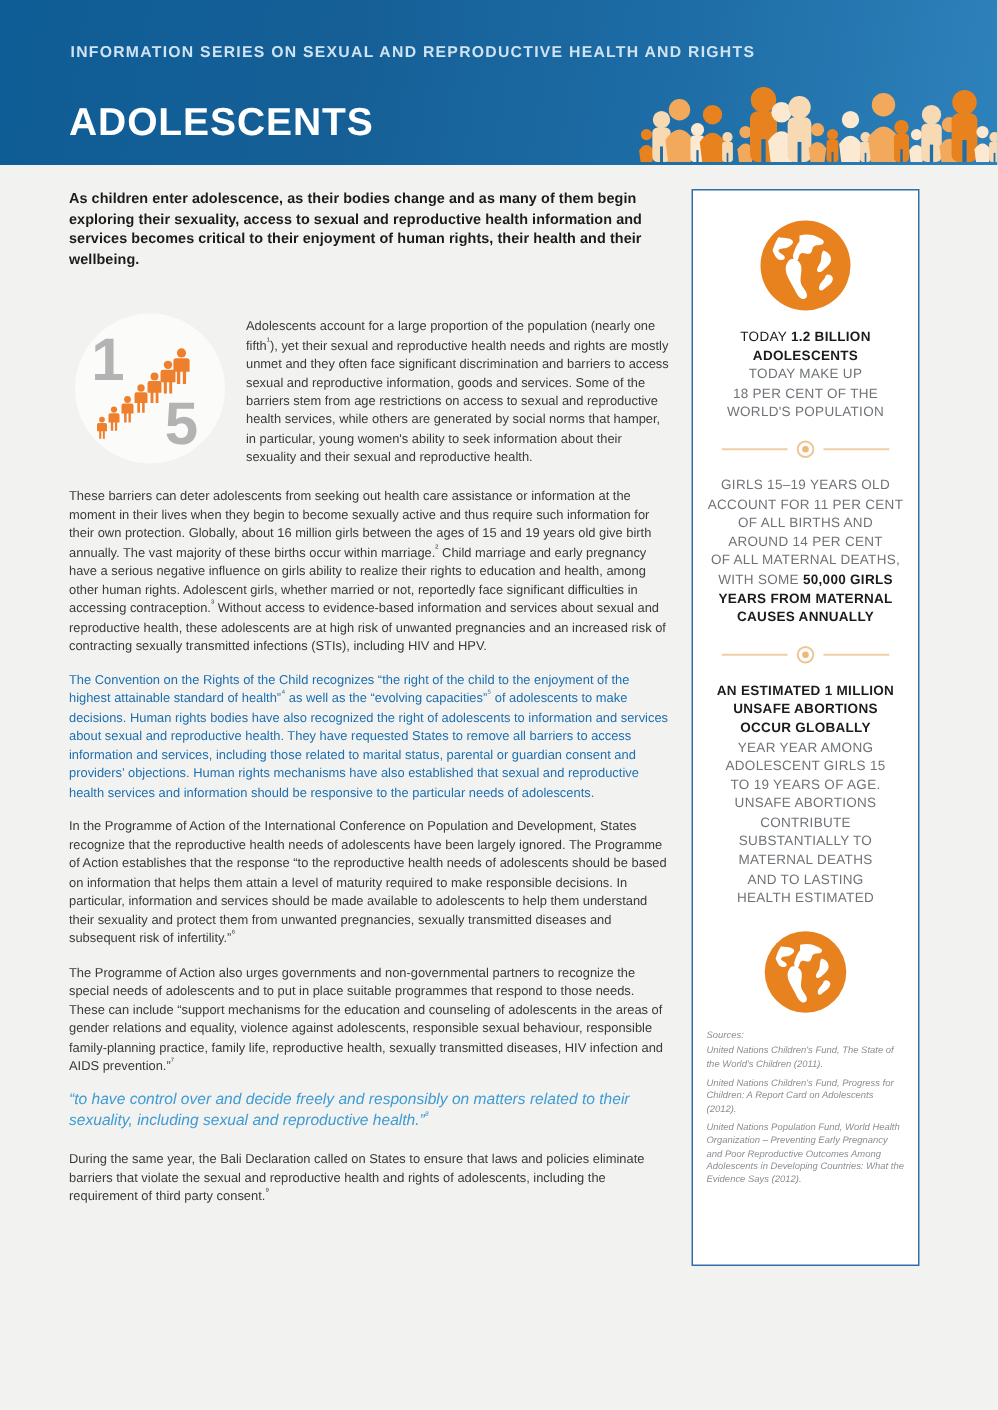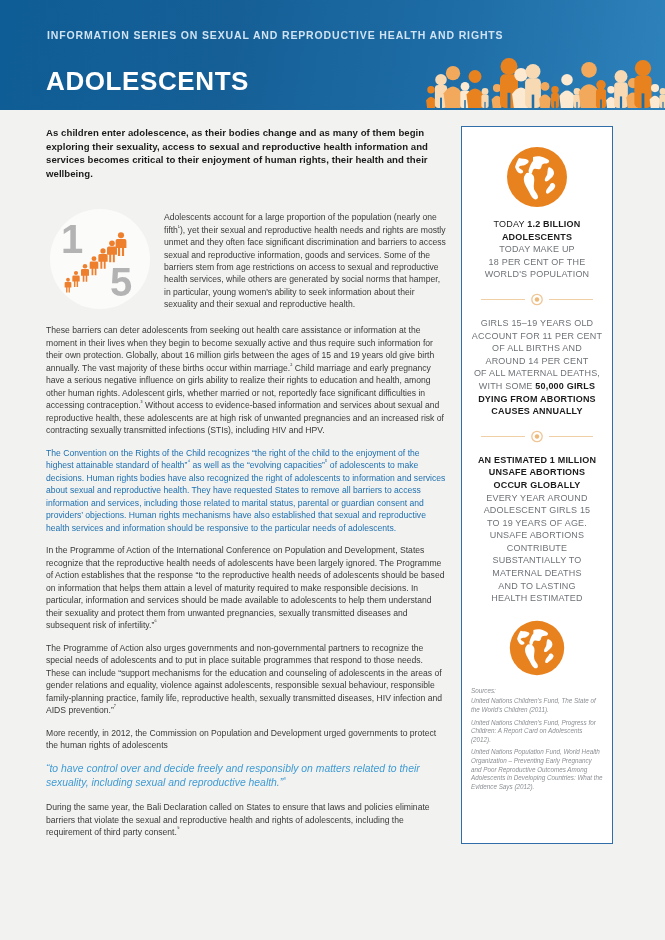--- a/index.html
+++ b/index.html
@@ -245,21 +245,20 @@
           </svg>
         </div>
         <div class="intro-text">Adolescents account for a large proportion of the population (nearly one fifth<sup>¹</sup>), yet their sexual and reproductive health needs and rights are mostly unmet and they often face significant discrimination and barriers to access sexual and reproductive information, goods and services. Some of the barriers stem from age restrictions on access to sexual and reproductive health services, while others are generated by social norms that hamper, in particular, young women's ability to seek information about their sexuality and their sexual and reproductive health.</div>
       </div>
 
       <div id="paras">
           <p class="para">These barriers can deter adolescents from seeking out health care assistance or information at the moment in their lives when they begin to become sexually active and thus require such information for their own protection. Globally, about 16 million girls between the ages of 15 and 19 years old give birth annually. The vast majority of these births occur within marriage.<sup>²</sup> Child marriage and early pregnancy have a serious negative influence on girls ability to realize their rights to education and health, among other human rights. Adolescent girls, whether married or not, reportedly face significant difficulties in accessing contraception.<sup>³</sup> Without access to evidence-based information and services about sexual and reproductive health, these adolescents are at high risk of unwanted pregnancies and an increased risk of contracting sexually transmitted infections (STIs), including HIV and HPV.</p>
           <p class="para blue">The Convention on the Rights of the Child recognizes “the right of the child to the enjoyment of the highest attainable standard of health”<sup>⁴</sup> as well as the “evolving capacities”<sup>⁵</sup> of adolescents to make decisions. Human rights bodies have also recognized the right of adolescents to information and services about sexual and reproductive health. They have requested States to remove all barriers to access information and services, including those related to marital status, parental or guardian consent and providers’ objections. Human rights mechanisms have also established that sexual and reproductive health services and information should be responsive to the particular needs of adolescents.</p>
           <p class="para">In the Programme of Action of the International Conference on Population and Development, States recognize that the reproductive health needs of adolescents have been largely ignored. The Programme of Action establishes that the response “to the reproductive health needs of adolescents should be based on information that helps them attain a level of maturity required to make responsible decisions. In particular, information and services should be made available to adolescents to help them understand their sexuality and protect them from unwanted pregnancies, sexually transmitted diseases and subsequent risk of infertility.”<sup>⁶</sup></p>
           <p class="para">The Programme of Action also urges governments and non-governmental partners to recognize the special needs of adolescents and to put in place suitable programmes that respond to those needs. These can include “support mechanisms for the education and counseling of adolescents in the areas of gender relations and equality, violence against adolescents, responsible sexual behaviour, responsible family-planning practice, family life, reproductive health, sexually transmitted diseases, HIV infection and AIDS prevention.”<sup>⁷</sup></p>
-          <p class="para">More recently, in 2012, the Commission on Population and Development urged governments to protect the human rights of adolescents</p>
           <p class="quote">“to have control over and decide freely and responsibly on matters related to their sexuality, including sexual and reproductive health.”<sup>⁸</sup></p>
           <p class="para">During the same year, the Bali Declaration called on States to ensure that laws and policies eliminate barriers that violate the sexual and reproductive health and rights of adolescents, including the requirement of third party consent.<sup>⁹</sup></p>
         </div>
     </div>
 
     <div class="sidebar">
 
       <svg class="globe" viewBox="0 0 64 64">
         <circle cx="32" cy="32" r="30" fill="#e8821f"></circle>
         <path fill="#ffffff" d="M14 13c3 1 6 0 9 2 2 2-1 4-3 5-2 1-5 0-6 2 0 2 3 2 4 4 1 2-2 3-4 2-2-1-3-4-4-6 1-3 2-6 4-9z"></path>
@@ -284,36 +283,36 @@
         <circle cx="56" cy="6.5" r="2.2" fill="#eeb877"></circle>
       </svg>
 
       <div class="stat">
         <span>GIRLS 15–19 YEARS OLD</span><br>
         <span>ACCOUNT FOR 11 PER CENT</span><br>
         <span>OF ALL BIRTHS AND</span><br>
         <span>AROUND 14 PER CENT</span><br>
         <span>OF ALL MATERNAL DEATHS,</span><br>
         <span>WITH SOME </span><b>50,000 GIRLS</b><br>
-        <b>DYING FROM ABORTIONS</b><br>
+        <b>YEARS FROM MATERNAL</b><br>
         <b>CAUSES ANNUALLY</b>
       </div>
 
       <svg class="divider" viewBox="0 0 112 13">
         <line x1="0" y1="6.5" x2="44" y2="6.5" stroke="#f0cfa4" stroke-width="1.2"></line>
         <line x1="68" y1="6.5" x2="112" y2="6.5" stroke="#f0cfa4" stroke-width="1.2"></line>
         <circle cx="56" cy="6.5" r="5.2" fill="none" stroke="#eec696" stroke-width="1.3"></circle>
         <circle cx="56" cy="6.5" r="2.2" fill="#eeb877"></circle>
       </svg>
 
       <div class="stat">
         <b>AN ESTIMATED 1 MILLION</b><br>
         <b>UNSAFE ABORTIONS</b><br>
         <b>OCCUR GLOBALLY</b><br>
-        <span>EVERY YEAR AROUND</span><br>
+        <span>YEAR YEAR AMONG</span><br>
         <span>ADOLESCENT GIRLS 15</span><br>
         <span>TO 19 YEARS OF AGE.</span><br>
         <span>UNSAFE ABORTIONS</span><br>
         <span>CONTRIBUTE</span><br>
         <span>SUBSTANTIALLY TO</span><br>
         <span>MATERNAL DEATHS</span><br>
         <span>AND TO LASTING</span><br>
         <span>HEALTH ESTIMATED</span>
       </div>
 

